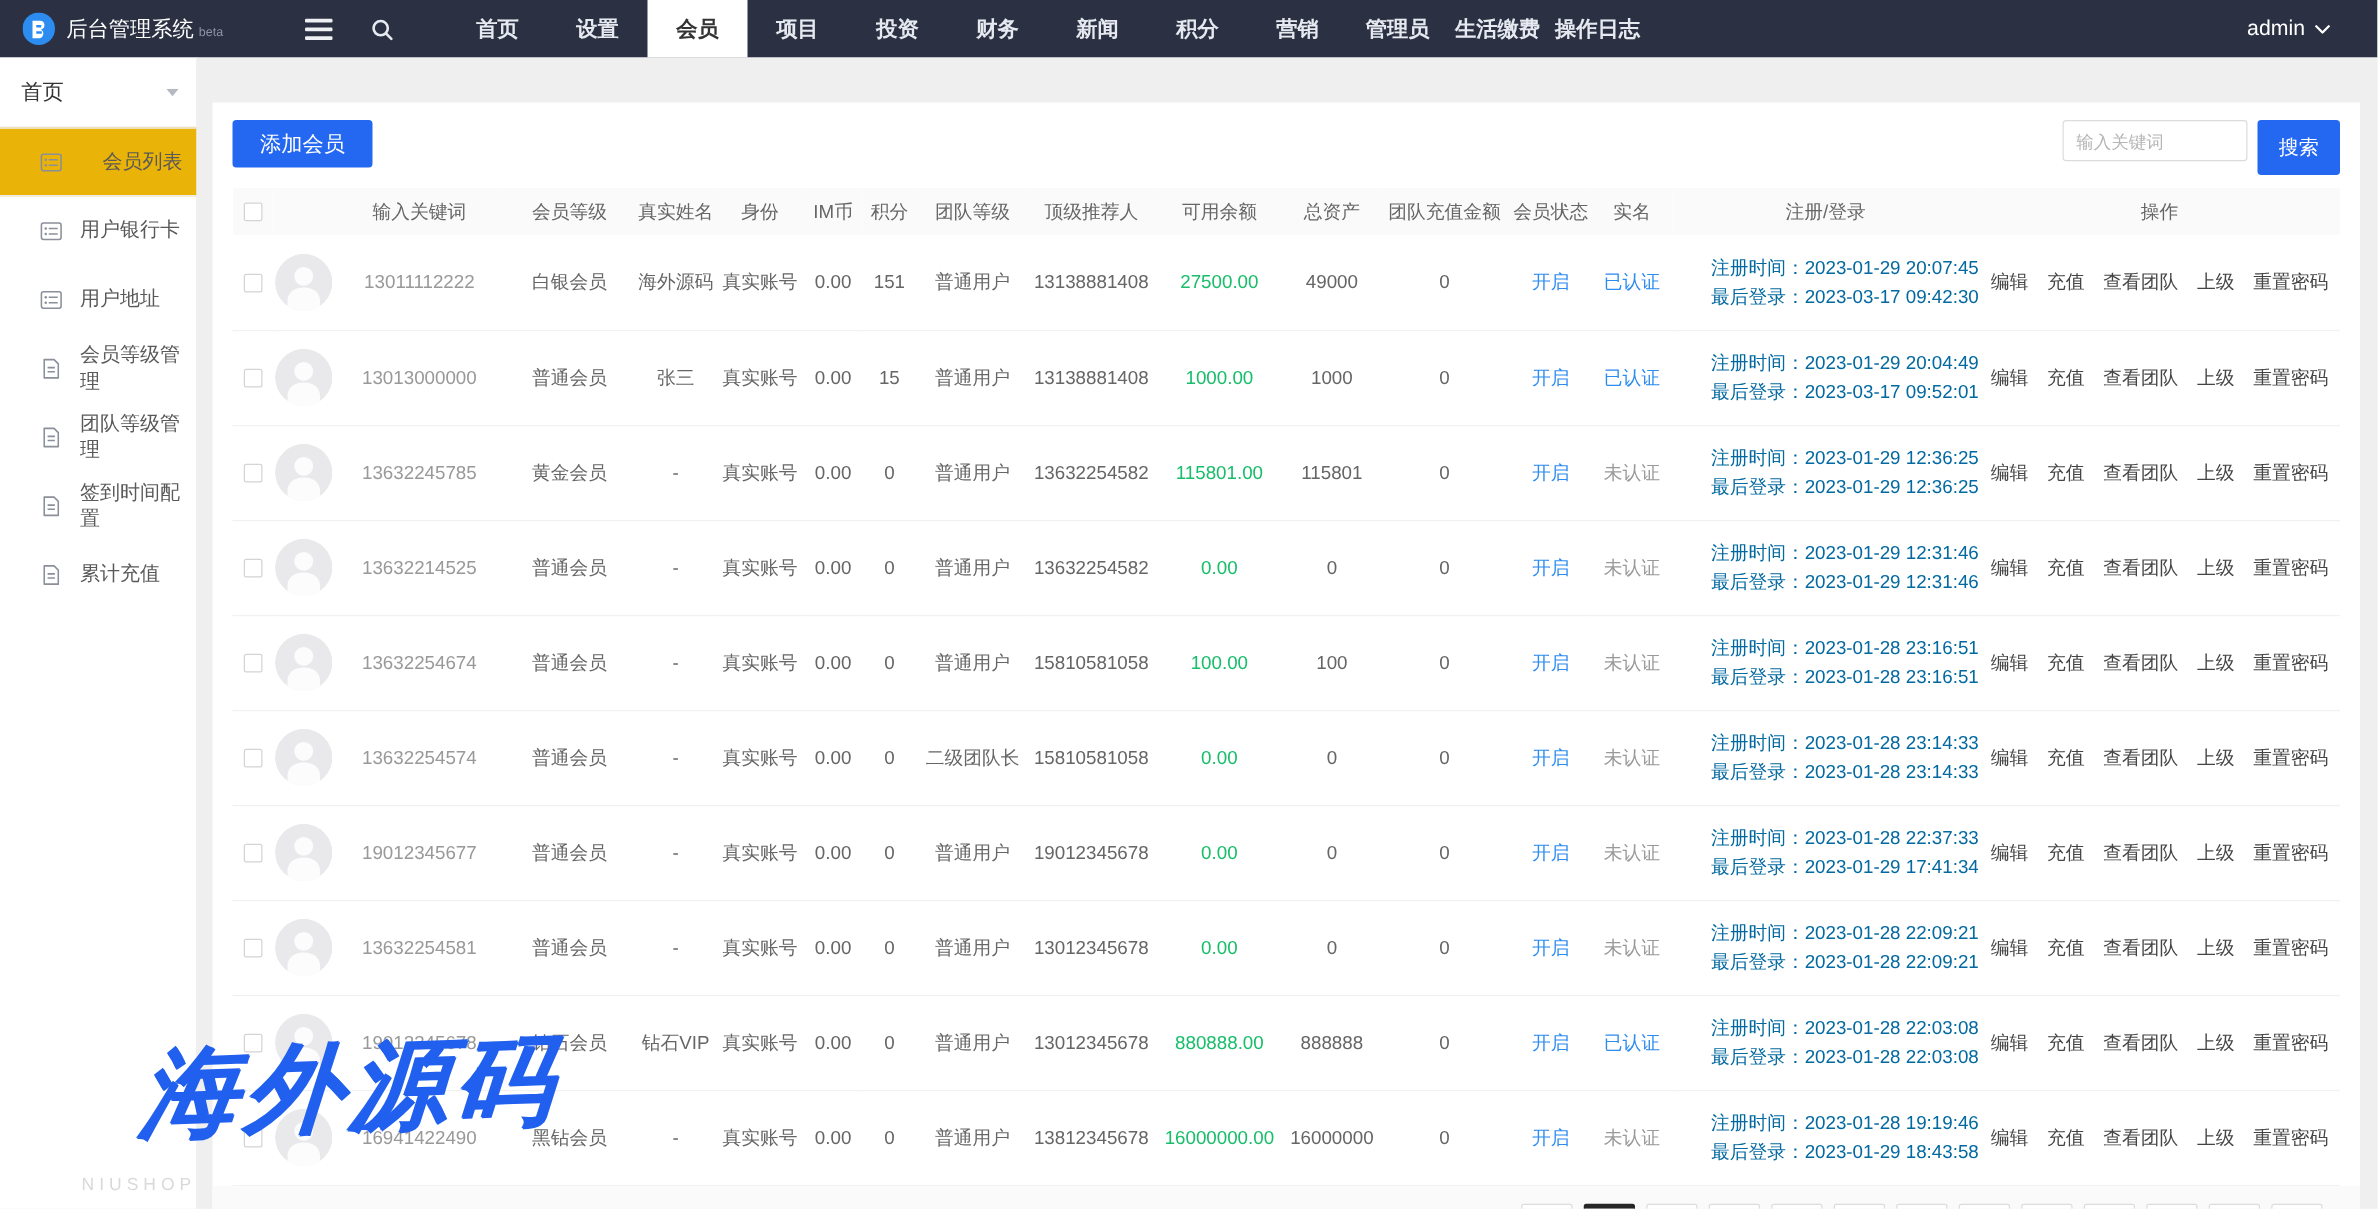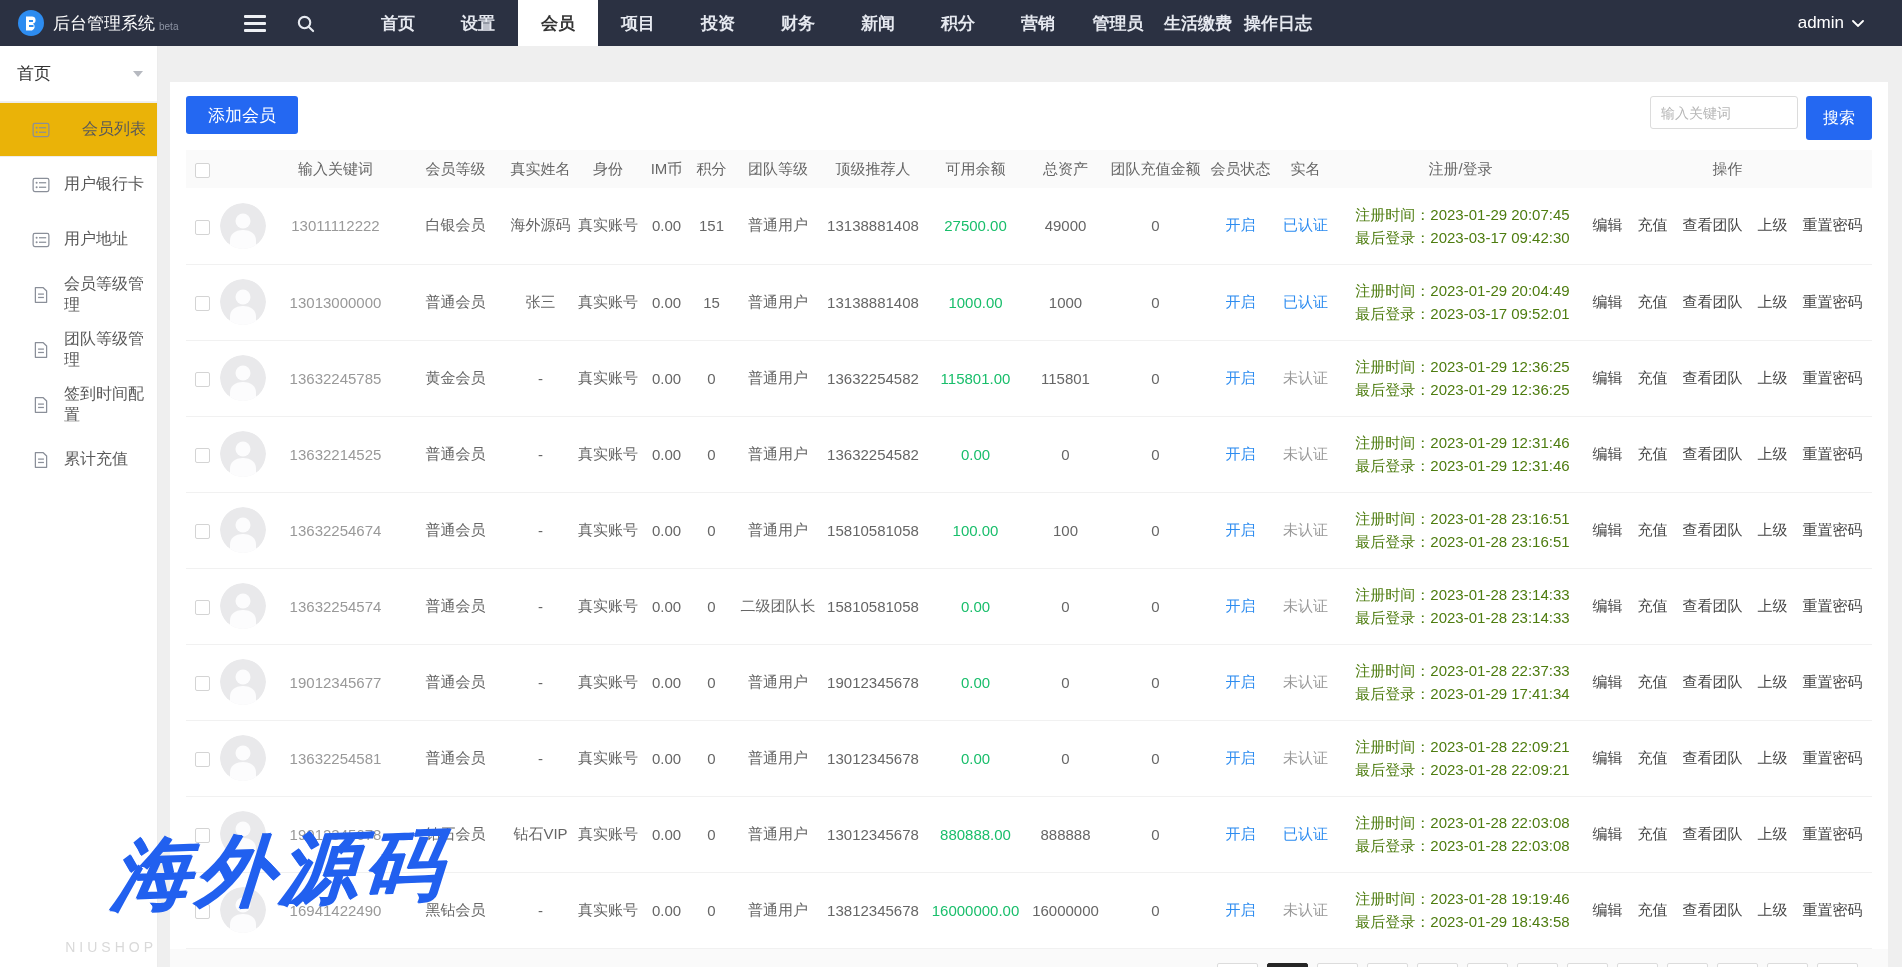--- a/index.html
+++ b/index.html
@@ -54,21 +54,21 @@
   th{font-weight:400;font-size:15px;color:#666;text-align:center;white-space:nowrap;overflow:hidden;}
   tbody tr{height:76px;border-bottom:1px solid #f1f1f1;background:#fff;}
   td{font-size:15px;color:#666;text-align:center;white-space:nowrap;overflow:hidden;}
   td.c-phone{color:#999;}
   td.c-balance{color:var(--green);}
   .checkbox{display:inline-block;width:15px;height:15px;border:1px solid #d4d4d4;border-radius:2px;background:#fff;vertical-align:middle;cursor:pointer;}
   .avatar{display:inline-block;width:46px;height:46px;border-radius:50%;overflow:hidden;vertical-align:middle;}
   .status-on{color:var(--link);cursor:pointer;}
   .verified-yes{color:var(--link);cursor:pointer;}
   .verified-no{color:#999;cursor:pointer;}
-  td.c-reg{text-align:center;color:#4d7c0f;line-height:1.55;font-size:15px;padding-left:4px;}
+  td.c-reg{text-align:right;color:#0369a1;line-height:1.55;font-size:15px;padding-left:4px;}
   td.c-actions{padding:0 2px;}
   .actions{display:flex;justify-content:center;gap:15px;}
   .action-link{color:#454545;cursor:pointer;white-space:nowrap;}
   
   .panel-footer{background:#fafafa;margin:0 -16px;padding:14px 30px 40px;display:flex;justify-content:flex-end;}
   .pagination{display:flex;gap:9px;}
   .page-btn{min-width:41px;height:34px;border:1px solid #dcdcdc;border-radius:2px;background:#fff;color:#57606e;font-size:15px;display:flex;align-items:center;justify-content:center;cursor:pointer;}
   .page-btn.nav-arrow{color:#9aa0a8;font-size:13px;}
   .page-btn.active{background:#262626;border-color:#262626;color:#fff;}
   .page-btn.ellipsis{border:1px solid #dcdcdc;color:#9aa0a8;}

